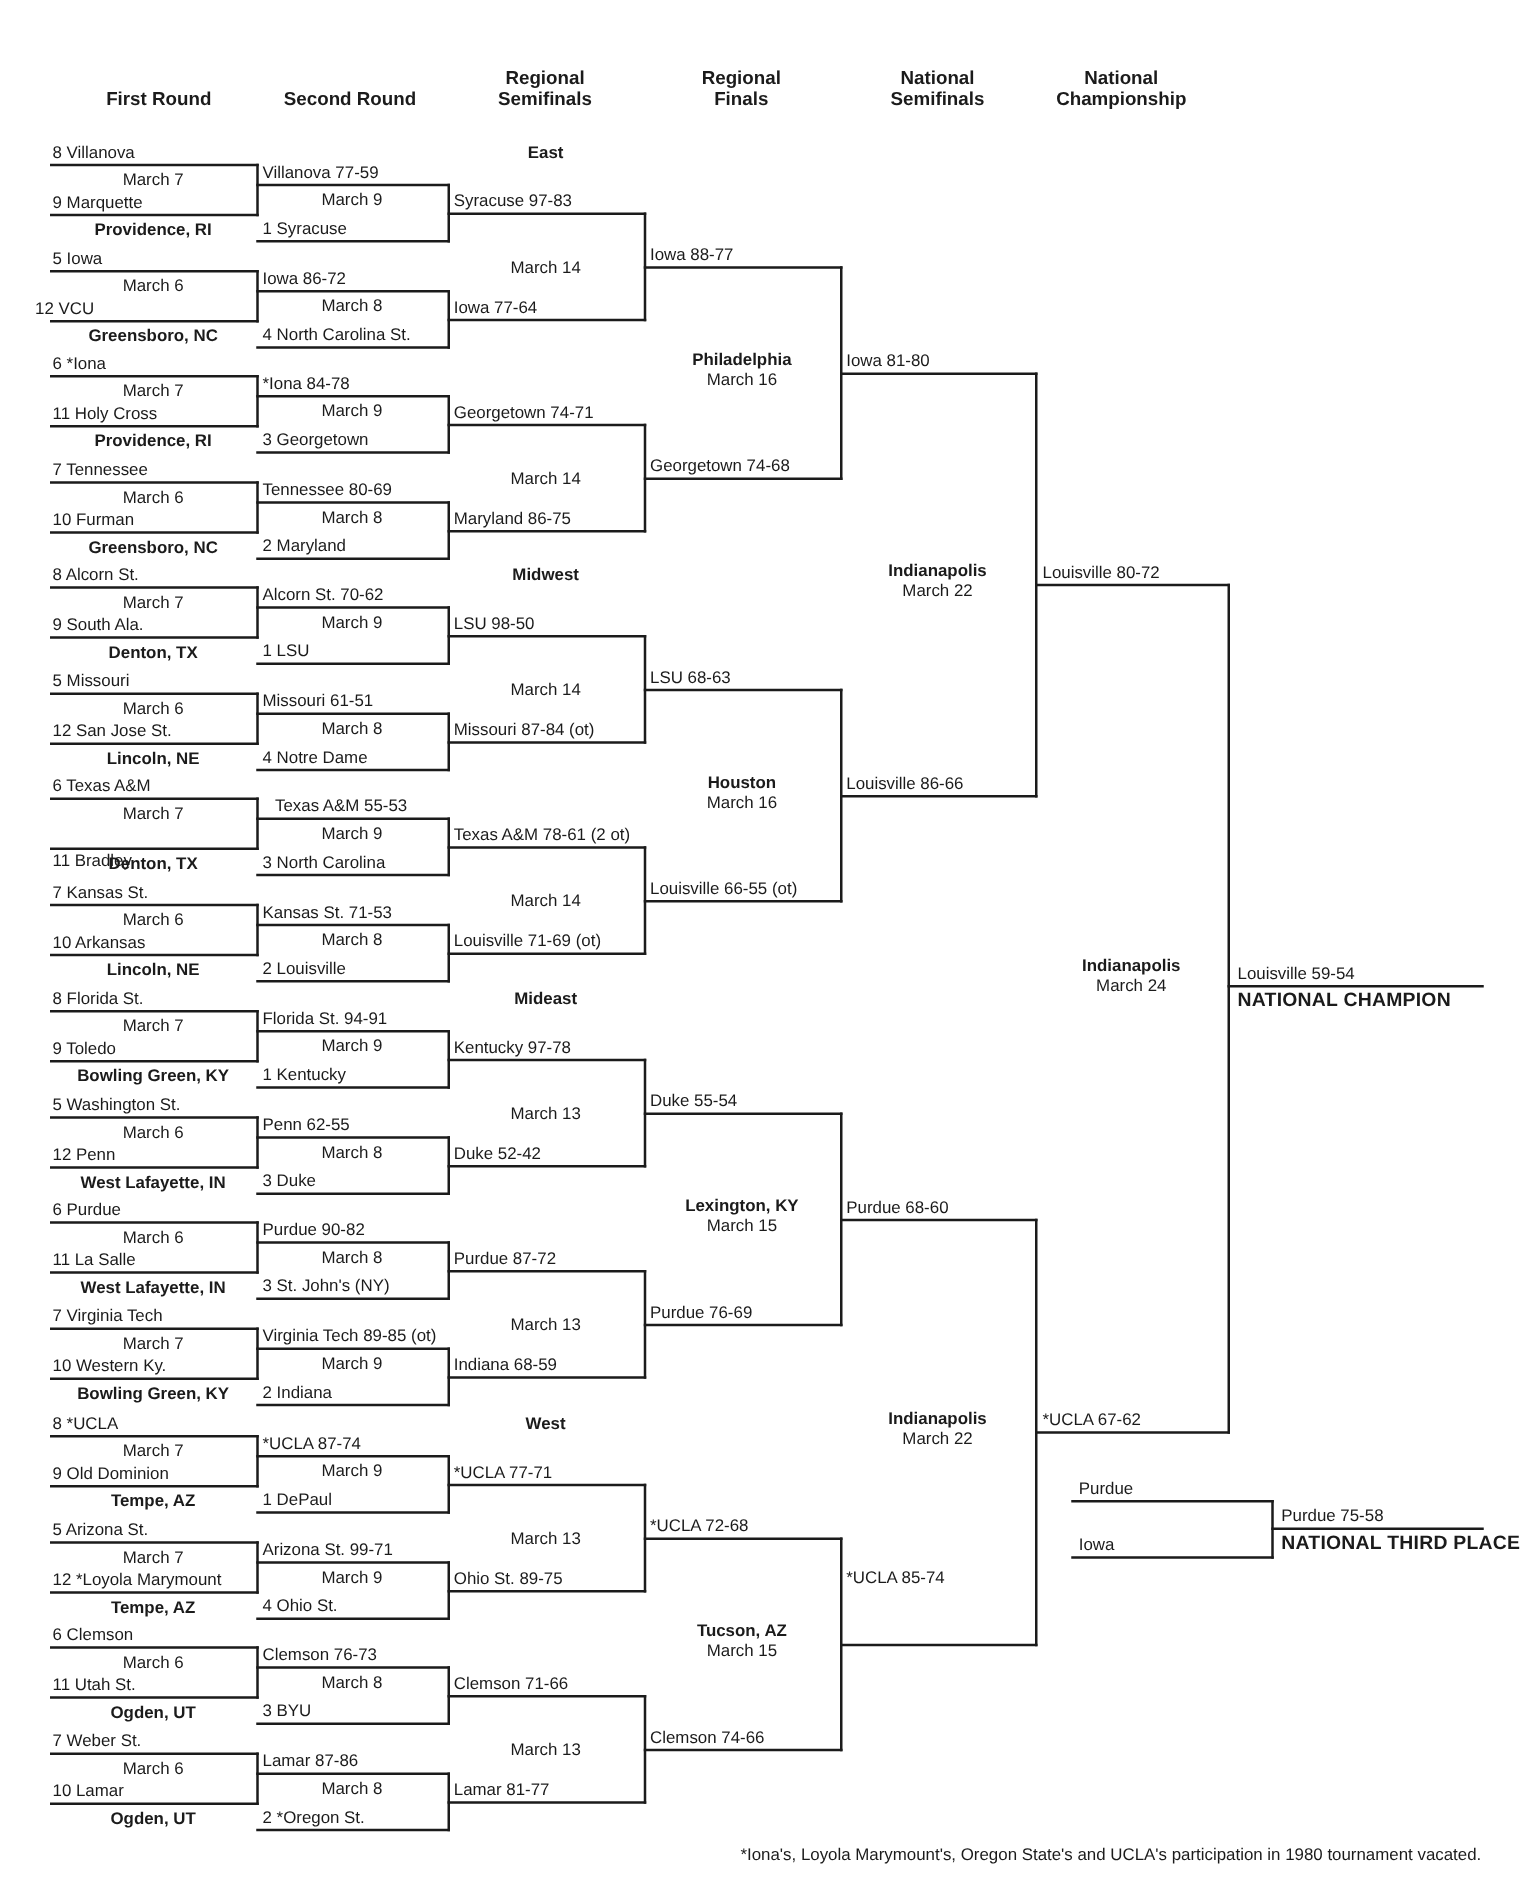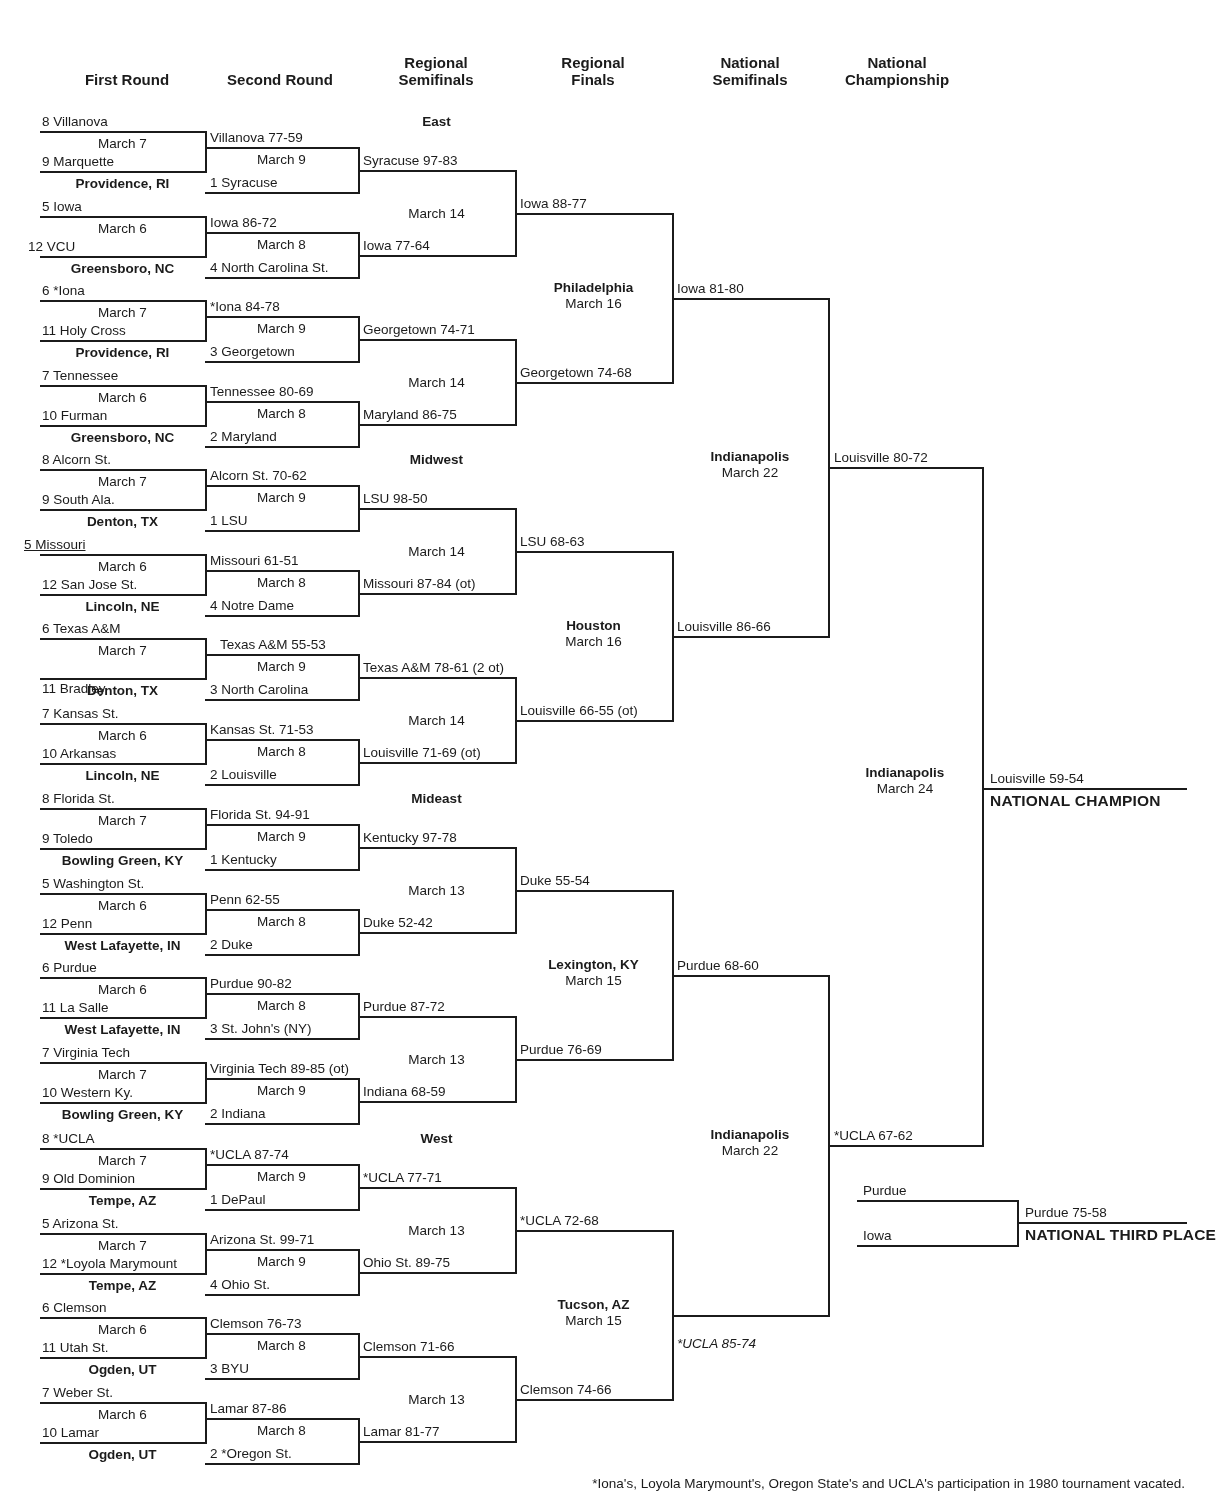--- a/index.html
+++ b/index.html
@@ -130,21 +130,21 @@
     <div class="tx ctr b" style="left: 40px; top: 513px; width: 165px;">Denton, TX</div>
     <div class="ln" style="left: 205px; top: 485px; width: 155px; height: 2px;"></div>
     <div class="ln" style="left: 205px; top: 530px; width: 155px; height: 2px;"></div>
     <div class="ln" style="left: 358px; top: 485px; width: 2px; height: 47px;"></div>
     <div class="tx " style="left: 210px; top: 467px;">Alcorn St. 70-62</div>
     <div class="tx ctr " style="left: 205px; top: 489px; width: 153px;">March 9</div>
     <div class="tx " style="left: 210px; top: 512px;">1 LSU</div>
     <div class="ln" style="left: 40px; top: 554px; width: 167px; height: 2px;"></div>
     <div class="ln" style="left: 40px; top: 594px; width: 167px; height: 2px;"></div>
     <div class="ln" style="left: 205px; top: 554px; width: 2px; height: 42px;"></div>
-    <div class="tx " style="left: 24px; top: 536px; text-decoration: underline;">5 Missouri</div>
+    <div class="tx " style="left: 42px; top: 536px;">5 Missouri</div>
     <div class="tx ctr " style="left: 40px; top: 558px; width: 165px;">March 6</div>
     <div class="tx " style="left: 42px; top: 576px;">12 San Jose St.</div>
     <div class="tx ctr b" style="left: 40px; top: 598px; width: 165px;">Lincoln, NE</div>
     <div class="ln" style="left: 205px; top: 570px; width: 155px; height: 2px;"></div>
     <div class="ln" style="left: 205px; top: 615px; width: 155px; height: 2px;"></div>
     <div class="ln" style="left: 358px; top: 570px; width: 2px; height: 47px;"></div>
     <div class="tx " style="left: 210px; top: 552px;">Missouri 61-51</div>
     <div class="tx ctr " style="left: 205px; top: 574px; width: 153px;">March 8</div>
     <div class="tx " style="left: 210px; top: 597px;">4 Notre Dame</div>
     <div class="ln" style="left: 40px; top: 638px; width: 167px; height: 2px;"></div>
@@ -213,21 +213,21 @@
     <div class="ln" style="left: 205px; top: 893px; width: 2px; height: 42px;"></div>
     <div class="tx " style="left: 42px; top: 875px;">5 Washington St.</div>
     <div class="tx ctr " style="left: 40px; top: 897px; width: 165px;">March 6</div>
     <div class="tx " style="left: 42px; top: 915px;">12 Penn</div>
     <div class="tx ctr b" style="left: 40px; top: 937px; width: 165px;">West Lafayette, IN</div>
     <div class="ln" style="left: 205px; top: 909px; width: 155px; height: 2px;"></div>
     <div class="ln" style="left: 205px; top: 954px; width: 155px; height: 2px;"></div>
     <div class="ln" style="left: 358px; top: 909px; width: 2px; height: 47px;"></div>
     <div class="tx " style="left: 210px; top: 891px;">Penn 62-55</div>
     <div class="tx ctr " style="left: 205px; top: 913px; width: 153px;">March 8</div>
-    <div class="tx " style="left: 210px; top: 936px;">2 Duke</div>
+    <div class="tx " style="left: 210px; top: 936px;">3 Duke</div>
     <div class="ln" style="left: 40px; top: 977px; width: 167px; height: 2px;"></div>
     <div class="ln" style="left: 40px; top: 1017px; width: 167px; height: 2px;"></div>
     <div class="ln" style="left: 205px; top: 977px; width: 2px; height: 42px;"></div>
     <div class="tx " style="left: 42px; top: 959px;">6 Purdue</div>
     <div class="tx ctr " style="left: 40px; top: 981px; width: 165px;">March 6</div>
     <div class="tx " style="left: 42px; top: 999px;">11 La Salle</div>
     <div class="tx ctr b" style="left: 40px; top: 1021px; width: 165px;">West Lafayette, IN</div>
     <div class="ln" style="left: 205px; top: 993px; width: 155px; height: 2px;"></div>
     <div class="ln" style="left: 205px; top: 1038px; width: 155px; height: 2px;"></div>
     <div class="ln" style="left: 358px; top: 993px; width: 2px; height: 47px;"></div>
@@ -334,21 +334,21 @@
     <div class="tx " style="left: 363px; top: 1423px;">Lamar 81-77</div>
     <div class="tx ctr " style="left: 358px; top: 1391px; width: 157px;">March 13</div>
     <div class="ln" style="left: 515px; top: 1230px; width: 159px; height: 2px;"></div>
     <div class="ln" style="left: 515px; top: 1399px; width: 159px; height: 2px;"></div>
     <div class="ln" style="left: 672px; top: 1230px; width: 2px; height: 171px;"></div>
     <div class="tx " style="left: 520px; top: 1212px;">*UCLA 72-68</div>
     <div class="tx " style="left: 520px; top: 1381px;">Clemson 74-66</div>
     <div class="tx ctr b" style="left: 515px; top: 1296px; width: 157px;">Tucson, AZ</div>
     <div class="tx ctr " style="left: 515px; top: 1312px; width: 157px;">March 15</div>
     <div class="ln" style="left: 672px; top: 1315px; width: 158px; height: 2px;"></div>
-    <div class="tx " style="left: 677px; top: 1335px; font-style: italic;">*UCLA 85-74</div>
+    <div class="tx " style="left: 677px; top: 1253px;">*UCLA 85-74</div>
     <div class="ln" style="left: 828px; top: 298px; width: 2px; height: 340px;"></div>
     <div class="ln" style="left: 828px; top: 467px; width: 156px; height: 2px;"></div>
     <div class="tx " style="left: 834px; top: 449px;">Louisville 80-72</div>
     <div class="tx ctr b" style="left: 672px; top: 448px; width: 156px;">Indianapolis</div>
     <div class="tx ctr " style="left: 672px; top: 464px; width: 156px;">March 22</div>
     <div class="ln" style="left: 828px; top: 975px; width: 2px; height: 342px;"></div>
     <div class="ln" style="left: 828px; top: 1145px; width: 156px; height: 2px;"></div>
     <div class="tx " style="left: 834px; top: 1127px;">*UCLA 67-62</div>
     <div class="tx ctr b" style="left: 672px; top: 1126px; width: 156px;">Indianapolis</div>
     <div class="tx ctr " style="left: 672px; top: 1142px; width: 156px;">March 22</div>

